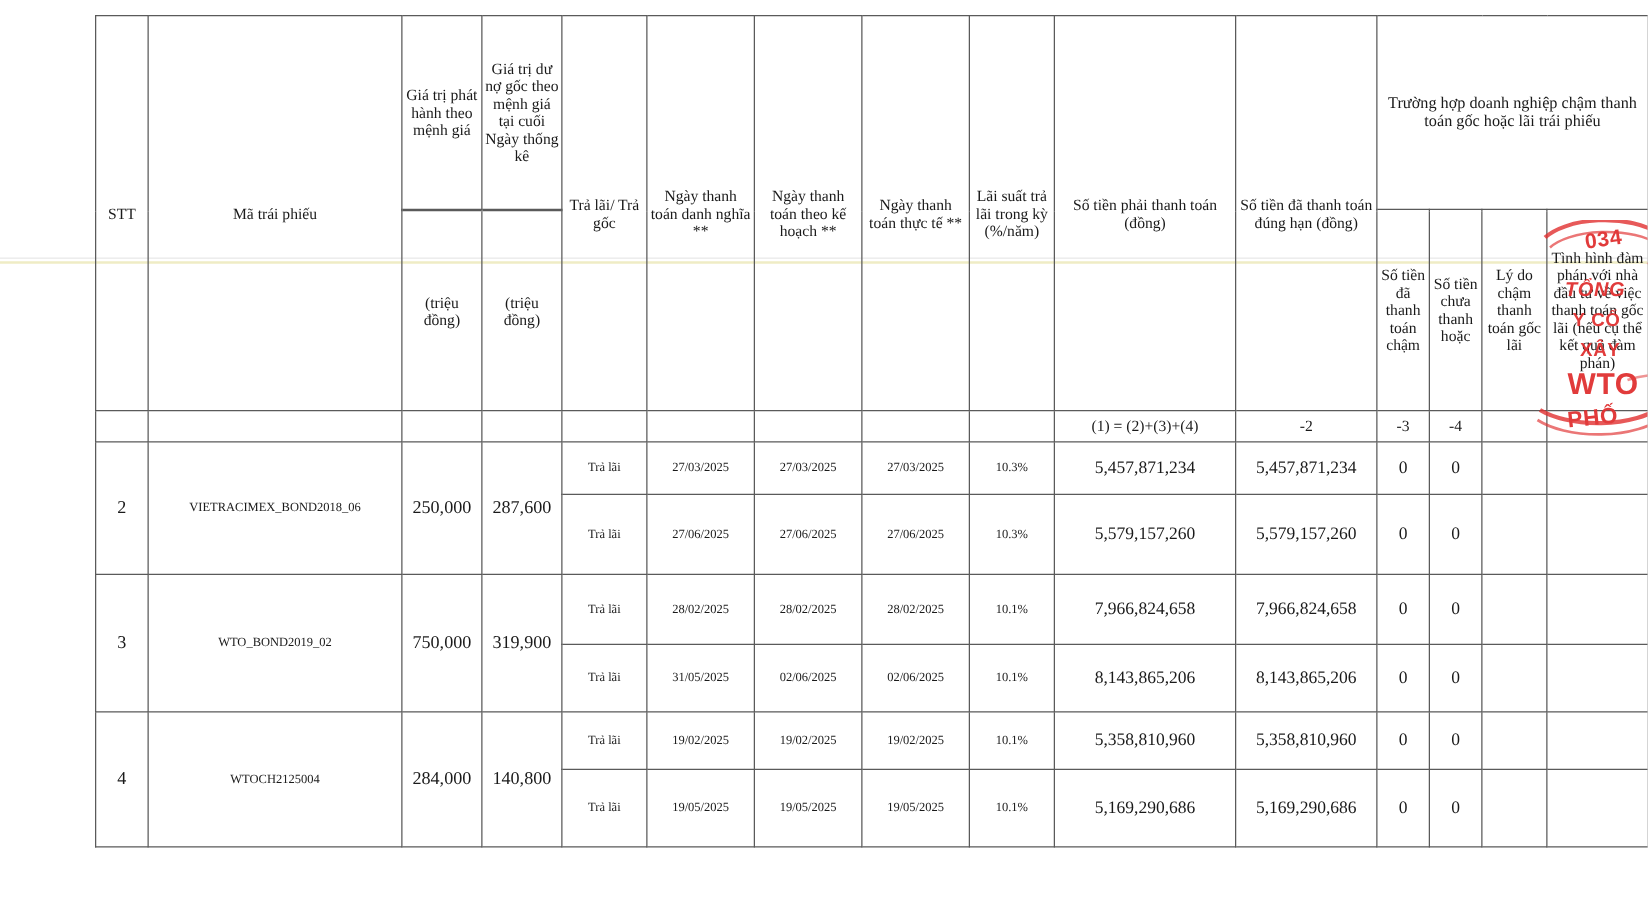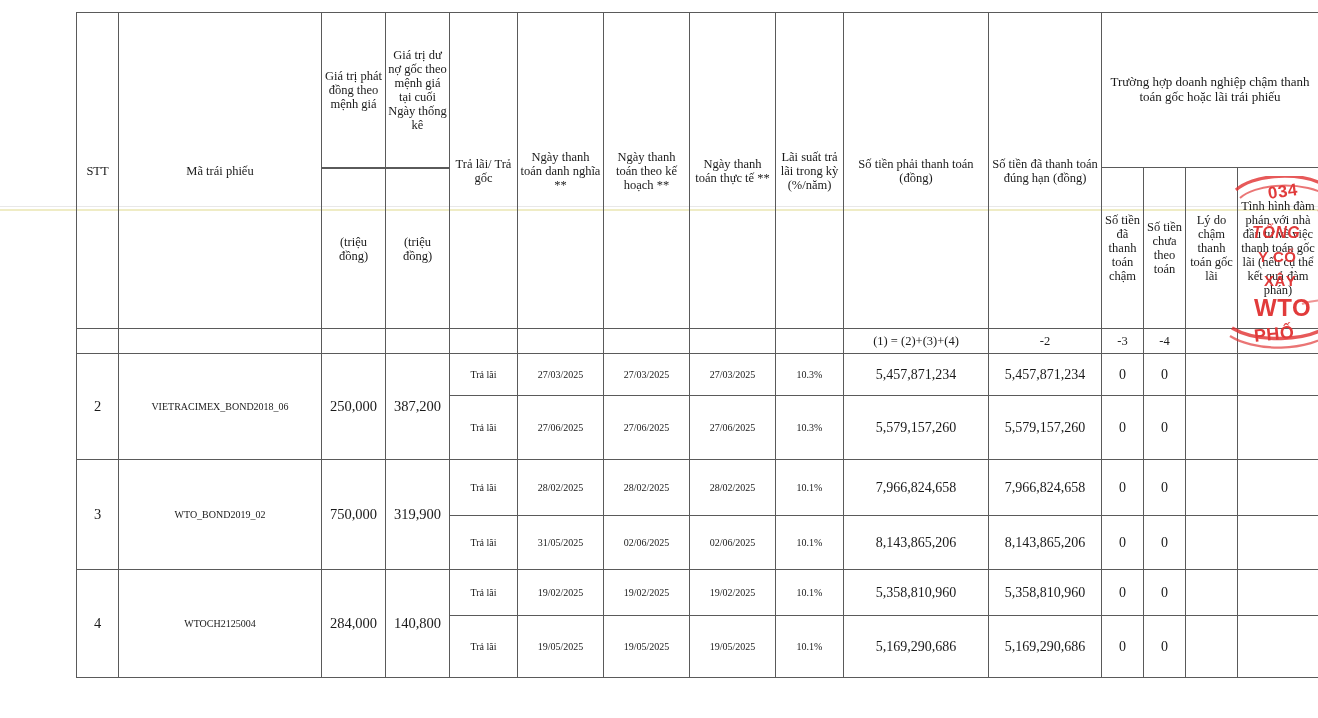--- a/index.html
+++ b/index.html
@@ -100,36 +100,36 @@
       <col style="width:42px">
       <col style="width:42px">
       <col style="width:52px">
       <col style="width:81px">
     </colgroup>
     <tbody>
 
       <tr style="height:155px">
         <th class="hd" rowspan="3">STT</th>
         <th class="hd" rowspan="3">Mã trái phiếu</th>
-        <th class="hd hd-top" style="vertical-align:middle">Giá trị phát đồng theo mệnh giá</th>
+        <th class="hd hd-top" style="vertical-align:middle">Giá trị phát hành theo mệnh giá</th>
         <th class="hd hd-top" style="vertical-align:middle">Giá trị dư nợ gốc theo mệnh giá tại cuối Ngày thống kê</th>
         <th class="hd" rowspan="3">Trả lãi/ Trả gốc</th>
         <th class="hd" rowspan="3">Ngày thanh toán danh nghĩa **</th>
         <th class="hd" rowspan="3">Ngày thanh toán theo kế hoạch **</th>
         <th class="hd" rowspan="3">Ngày thanh toán thực tế **</th>
         <th class="hd" rowspan="3">Lãi suất trả lãi trong kỳ (%/năm)</th>
         <th class="hd" rowspan="3">Số tiền phải thanh toán (đồng)</th>
         <th class="hd" rowspan="3">Số tiền đã thanh toán đúng hạn (đồng)</th>
         <th class="grouphdr" colspan="4" style="height:90px;vertical-align:middle">Trường hợp doanh nghiệp chậm thanh toán gốc hoặc lãi trái phiếu</th>
       </tr>
       <tr style="height:0">
         <th class="hd" style="border-top:none;border-bottom:none;padding:0"></th>
         <th class="hd" style="border-top:none;border-bottom:none;padding:0"></th>
         <th class="hd" rowspan="2" style="vertical-align:middle">Số tiền đã thanh toán chậm</th>
-        <th class="hd" rowspan="2" style="vertical-align:middle">Số tiền chưa theo toán</th>
+        <th class="hd" rowspan="2" style="vertical-align:middle">Số tiền chưa thanh hoặc</th>
         <th class="hd" rowspan="2" style="vertical-align:middle">Lý do chậm thanh toán gốc lãi</th>
         <th class="hd" rowspan="2" style="vertical-align:middle">Tình hình đàm phán với nhà đầu tư về việc thanh toán gốc lãi (nếu cụ thể kết quả đàm phán)</th>
       </tr>
       <tr style="height:160px">
         <th class="hd" style="vertical-align:middle">(triệu đồng)</th>
         <th class="hd" style="vertical-align:middle">(triệu đồng)</th>
       </tr>
 
       <tr class="numrow">
         <td></td>
@@ -146,21 +146,21 @@
         <td>-3</td>
         <td>-4</td>
         <td></td>
         <td></td>
       </tr>
 
       <tr style="height:42px">
         <td class="stt" rowspan="2">2</td>
         <td class="bondname" rowspan="2">VIETRACIMEX_BOND2018_06</td>
         <td class="val" rowspan="2">250,000</td>
-        <td class="val" rowspan="2">387,200</td>
+        <td class="val" rowspan="2">287,600</td>
         <td class="dcell">Trả lãi</td>
         <td class="dcell">27/03/2025</td>
         <td class="dcell">27/03/2025</td>
         <td class="dcell">27/03/2025</td>
         <td class="dcell">10.3%</td>
         <td class="money">5,457,871,234</td>
         <td class="money">5,457,871,234</td>
         <td class="zero">0</td>
         <td class="zero">0</td>
         <td class="blank"></td>

